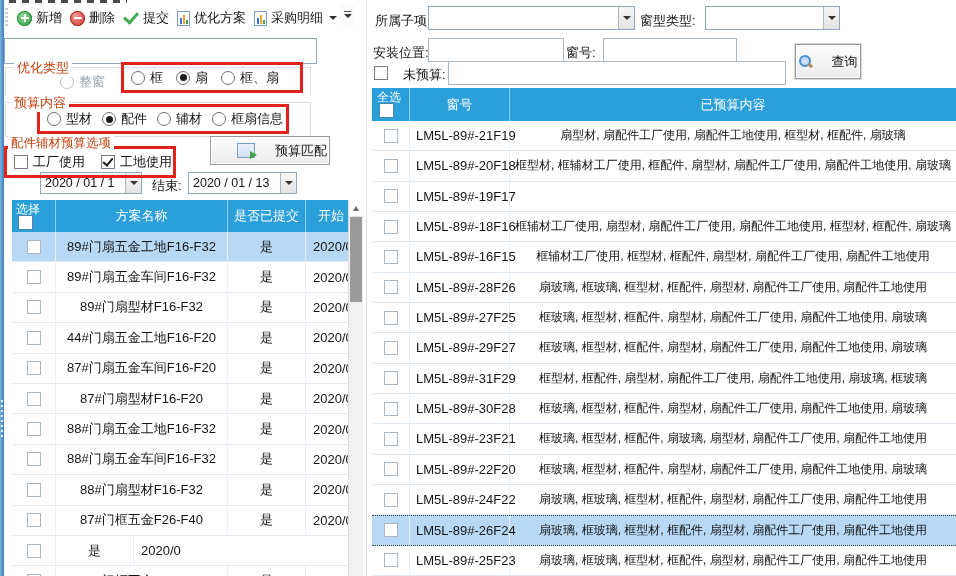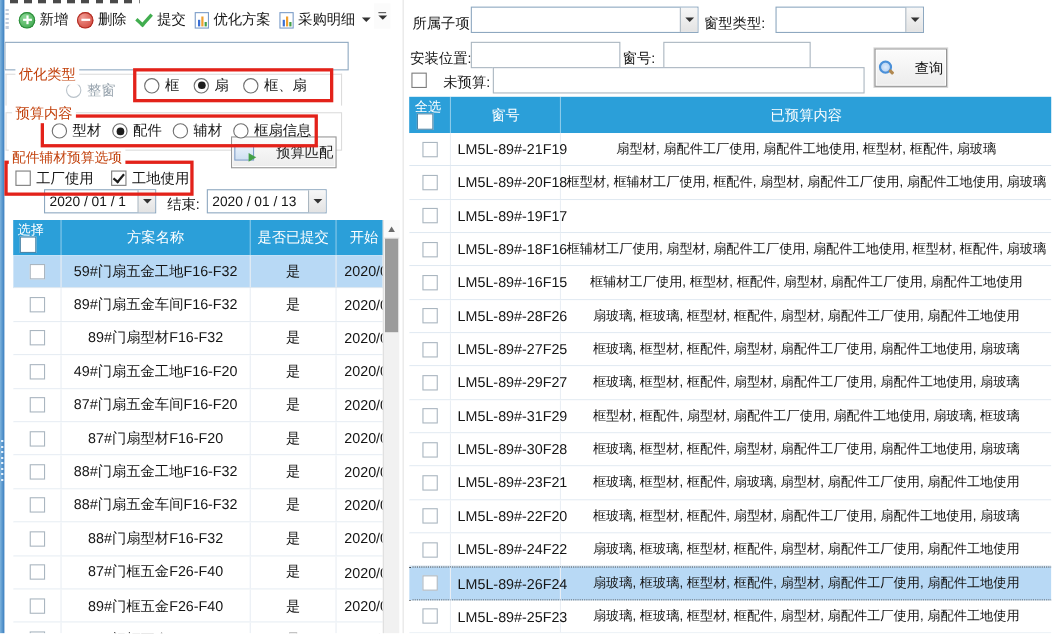--- a/index.html
+++ b/index.html
@@ -44,21 +44,21 @@
   .rad{width:12px;height:12px;border:1px solid #6f6f6f;border-radius:50%;background:#fff;position:relative;flex:none;}
   .rad.sel::after{content:"";position:absolute;left:2.5px;top:2.5px;width:7px;height:7px;border-radius:50%;background:#1d1d1d;}
   .opt.dis .rad,.rad.dis{border-color:#b9c2ca;}
   .opt.dis{color:#98a4ae;}
   .cb{width:12px;height:12px;border:1px solid #7c7c7c;background:#fff;position:relative;flex:none;}
   .cb.checked::after{content:"";position:absolute;left:3px;top:0px;width:4px;height:8px;border-right:2px solid #1d1d1d;border-bottom:2px solid #1d1d1d;transform:rotate(40deg);}
   .cb.light{border-color:#aab6c0;}
   
   .btn{display:flex;align-items:center;justify-content:center;gap:20px;font-size:13px;
        background:linear-gradient(#fcfcfc,#ececec);border:1px solid #979797;box-shadow:inset 0 0 0 1px #fff;}
-  .btn-match{position:absolute;left:206px;top:124px;width:94px;height:27px;}
+  .btn-match{position:absolute;left:206px;top:136px;width:94px;height:27px;padding-left:24px;}
   .ic-match{width:16px;height:13px;background:linear-gradient(#eaf2fb,#cfe0f2);border:1px solid #7a9cc8;position:relative;}
   .ic-match::after{content:"";position:absolute;right:-3px;bottom:-2px;width:0;height:0;
        border-top:4px solid transparent;border-bottom:4px solid transparent;border-left:7px solid #43a047;}
   
   .dt-label{position:absolute;font-size:13px;}
   .combo{position:absolute;height:20px;border:1px solid #8ea8c0;background:#fff;display:flex;align-items:center;font-size:12.5px;}
   .combo .val{flex:1;padding:0 4px;white-space:nowrap;overflow:hidden;}
   .combo .drop{width:15px;height:100%;background:linear-gradient(#f7f7f7,#e3e3e3);border-left:1px solid #aab6c0;display:flex;align-items:center;justify-content:center;flex:none;}
   
   .ltable{position:absolute;left:8px;top:200px;width:351px;height:376px;}
@@ -238,21 +238,21 @@
         </div>
         <div class="lh1">方案名称</div>
         <div class="lh2">是否已提交</div>
         <div class="lh3">开始</div>
       </div>
       <div class="lt-rows" id="left-rows">
           <div class="lrow sel">
             <div class="c0">
               <span class="cb light"></span>
             </div>
-            <div class="c1">59#门扇五金工地F16-F32</div>
+            <div class="c1">89#门扇五金工地F16-F32</div>
             <div class="c2">是</div>
             <div class="c3">2020/0</div>
           </div>
           <div class="lrow">
             <div class="c0">
               <span class="cb light"></span>
             </div>
             <div class="c1">89#门扇五金车间F16-F32</div>
             <div class="c2">是</div>
             <div class="c3">2020/0</div>
@@ -262,21 +262,21 @@
               <span class="cb light"></span>
             </div>
             <div class="c1">89#门扇型材F16-F32</div>
             <div class="c2">是</div>
             <div class="c3">2020/0</div>
           </div>
           <div class="lrow">
             <div class="c0">
               <span class="cb light"></span>
             </div>
-            <div class="c1">49#门扇五金工地F16-F20</div>
+            <div class="c1">44#门扇五金工地F16-F20</div>
             <div class="c2">是</div>
             <div class="c3">2020/0</div>
           </div>
           <div class="lrow">
             <div class="c0">
               <span class="cb light"></span>
             </div>
             <div class="c1">87#门扇五金车间F16-F20</div>
             <div class="c2">是</div>
             <div class="c3">2020/0</div>
@@ -318,21 +318,20 @@
               <span class="cb light"></span>
             </div>
             <div class="c1">87#门框五金F26-F40</div>
             <div class="c2">是</div>
             <div class="c3">2020/0</div>
           </div>
           <div class="lrow">
             <div class="c0">
               <span class="cb light"></span>
             </div>
-            <div class="c1">89#门框五金F26-F40</div>
             <div class="c2">是</div>
             <div class="c3">2020/0</div>
           </div>
           <div class="lrow">
             <div class="c0">
               <span class="cb light"></span>
             </div>
             <div class="c1">88#门框五金F21-F40</div>
             <div class="c2">是</div>
             <div class="c3">2020/0</div>

